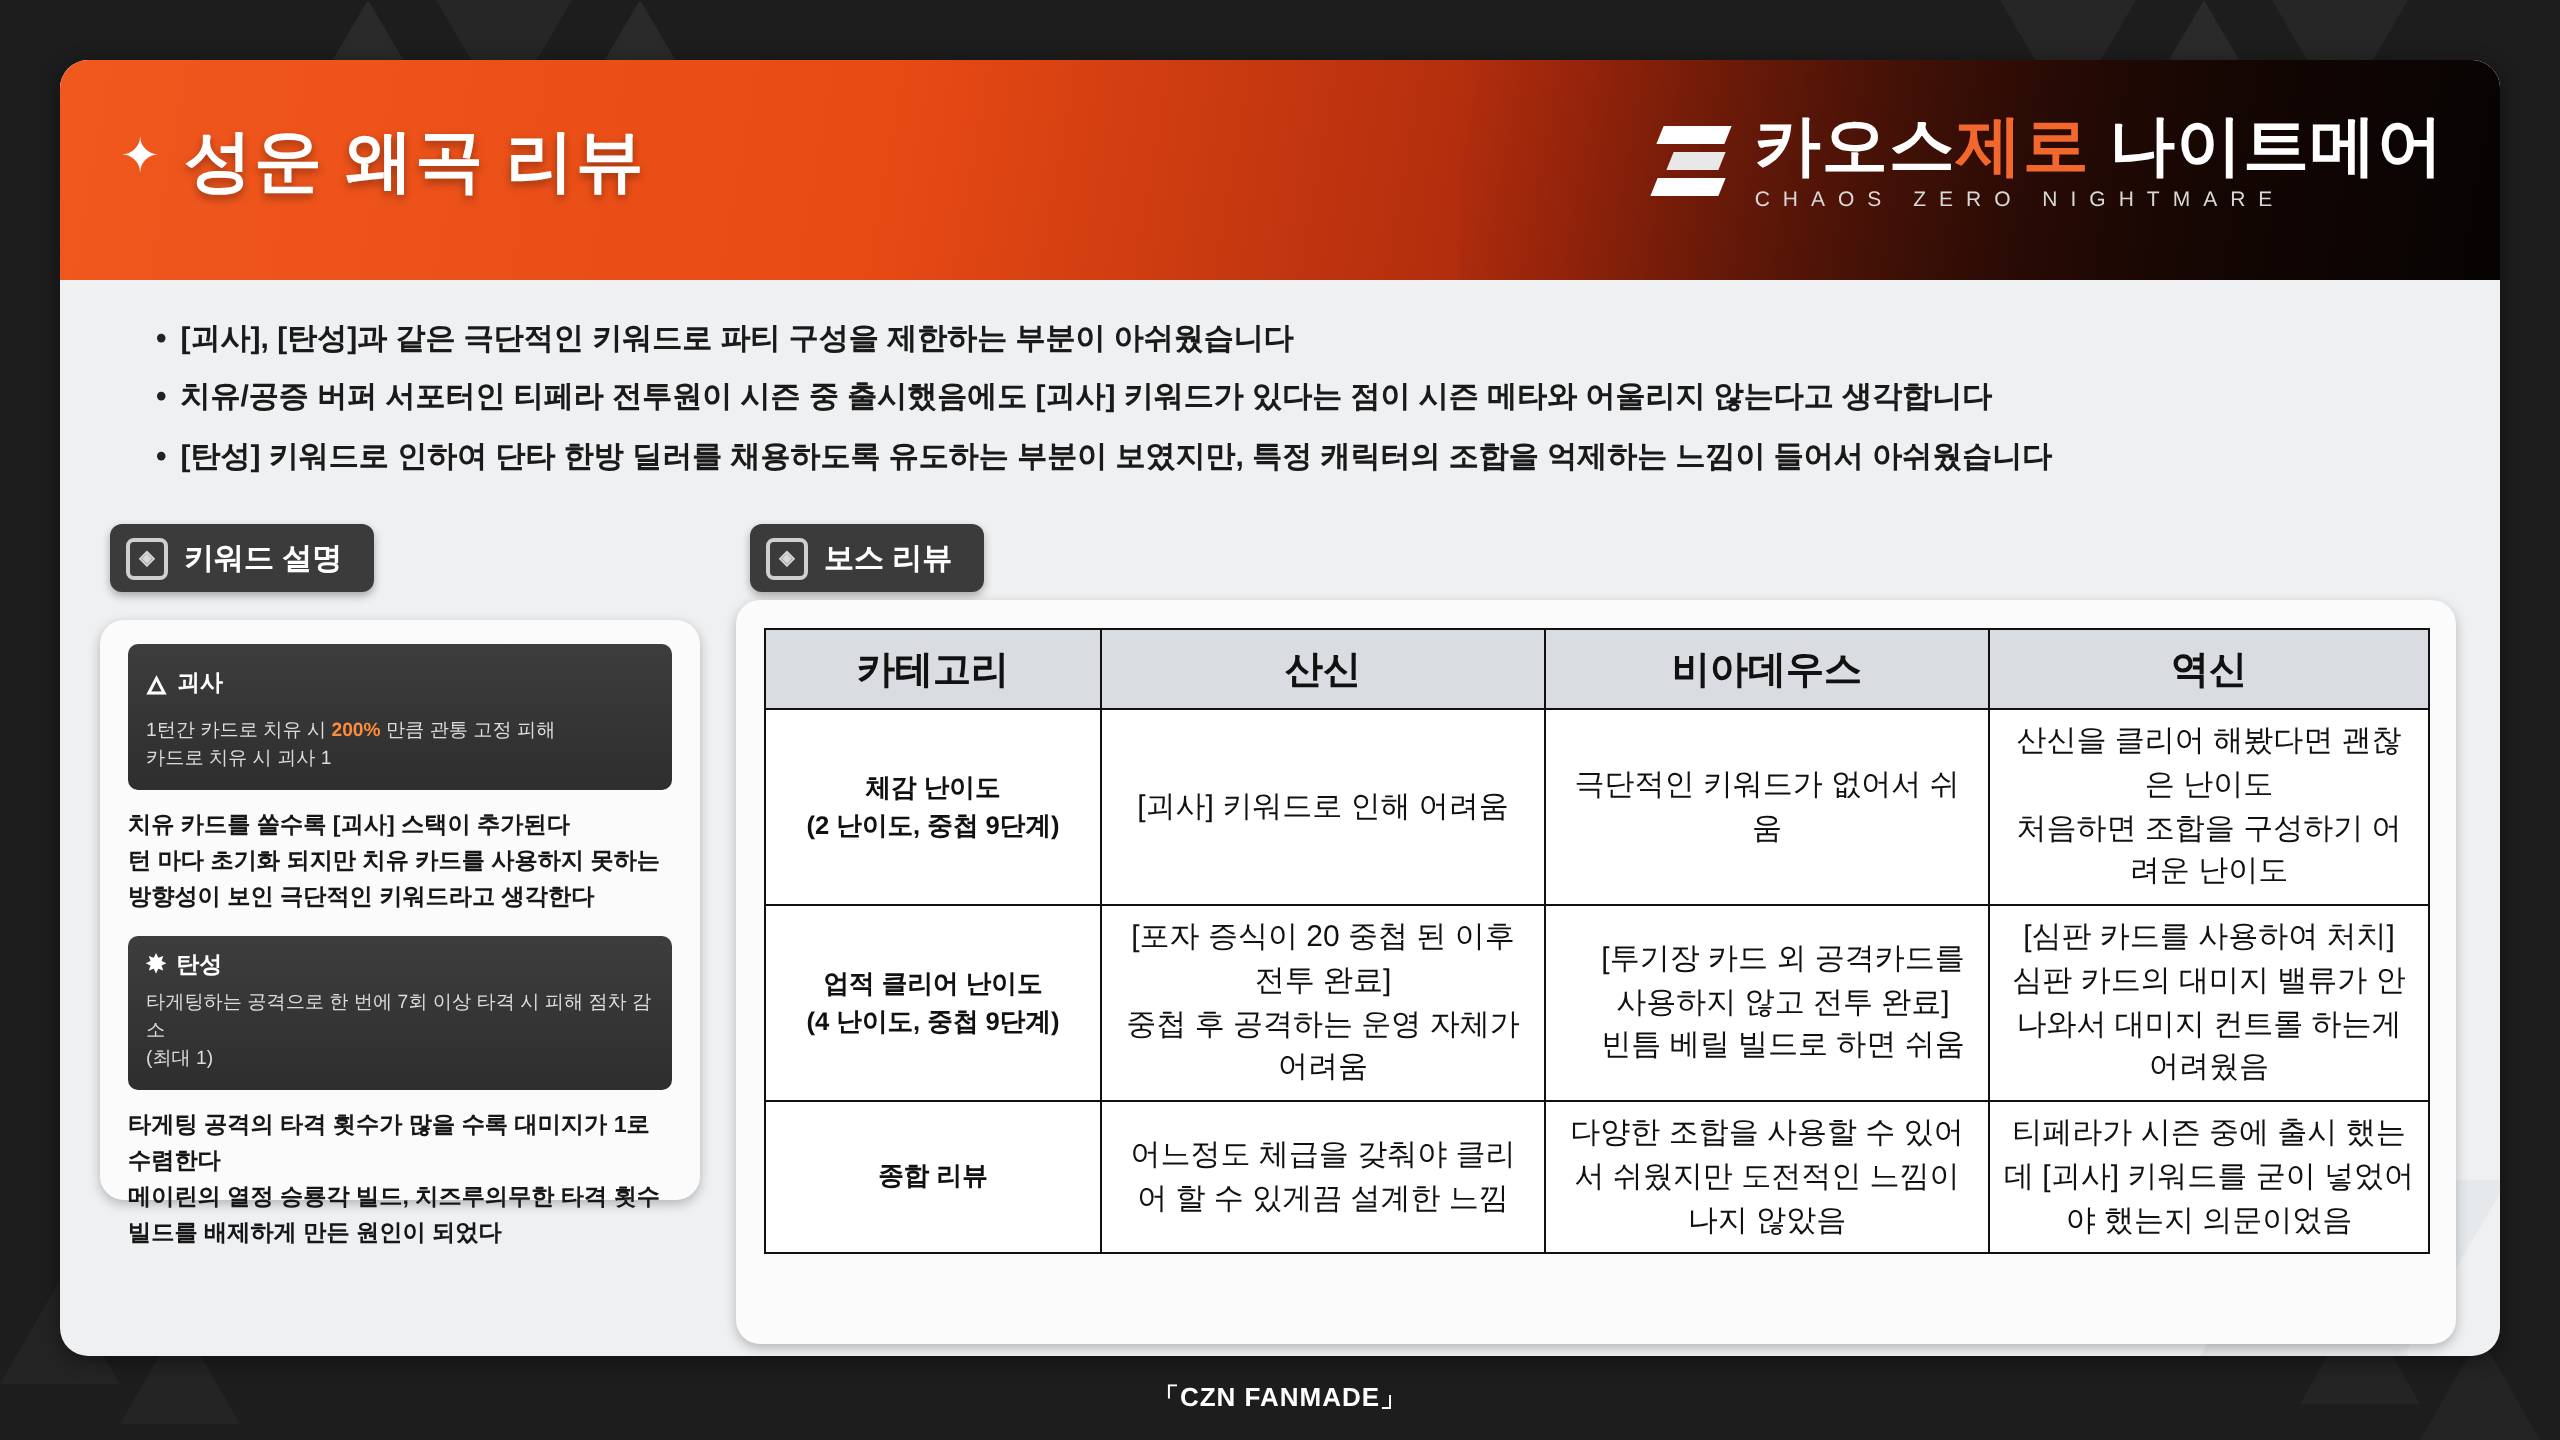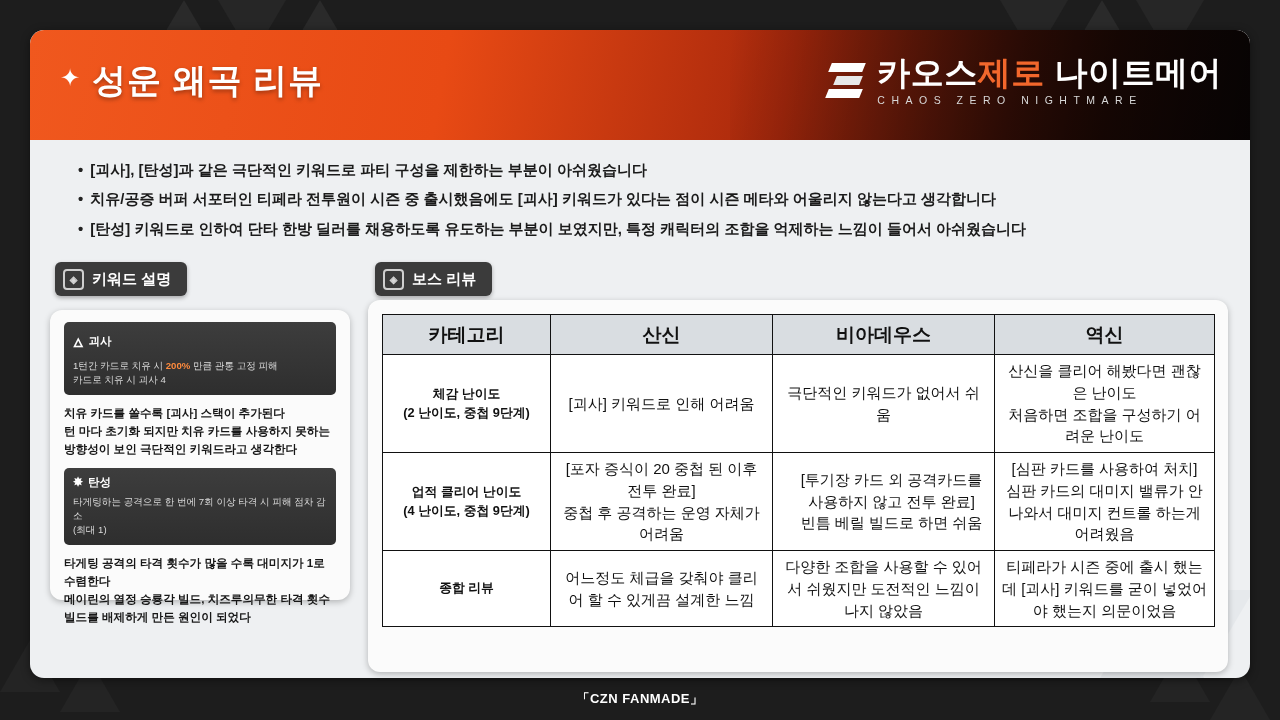--- a/index.html
+++ b/index.html
@@ -311,21 +311,21 @@
   </div>
 
   <div class="left-card">
     <div class="kw-box">
       <div class="kw-head">
         <span class="gl">🜂</span>
         <span>괴사</span>
       </div>
       <div class="kw-desc">
         <span>1턴간 카드로 치유 시 </span><span class="hl">200%</span><span> 만큼 관통 고정 피해</span><br>
-        <span>카드로 치유 시 괴사 4</span>
+        <span>카드로 치유 시 괴사 1</span>
       </div>
     </div>
     <div class="left-note" style="white-space:pre-line;">치유 카드를 쏠수록 [괴사] 스택이 추가된다
 턴 마다 초기화 되지만 치유 카드를 사용하지 못하는 방향성이 보인 극단적인 키워드라고 생각한다</div>
 
     <div class="kw-box">
       <div class="kw-head">
         <span class="gl">✸</span>
         <span>탄성</span>
       </div>

